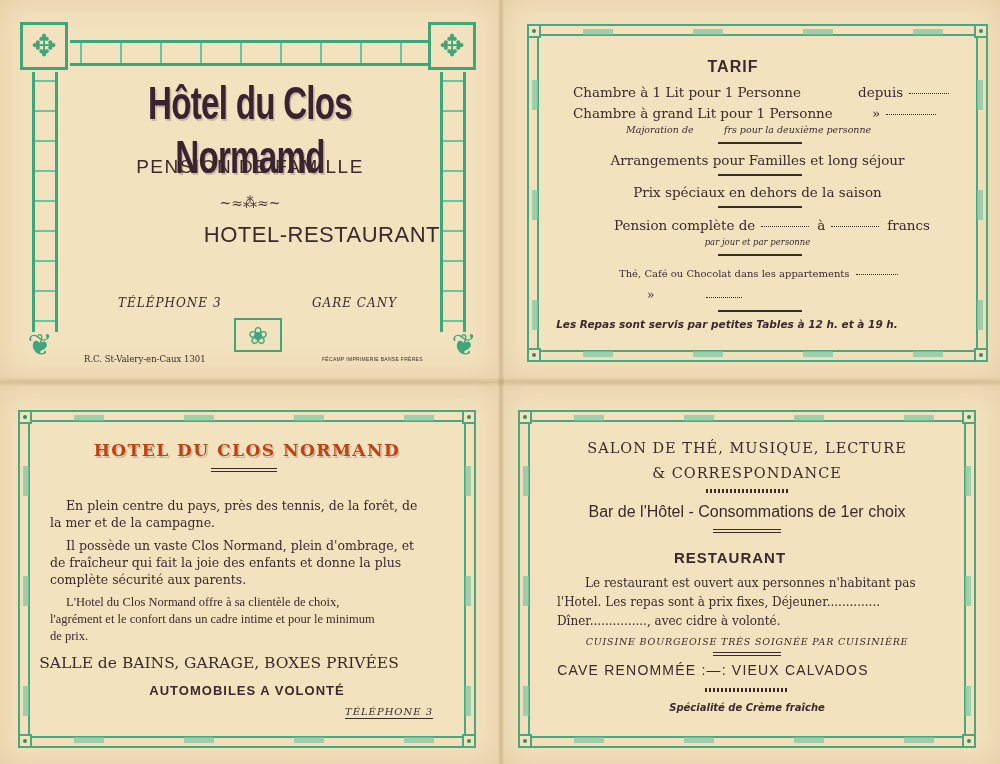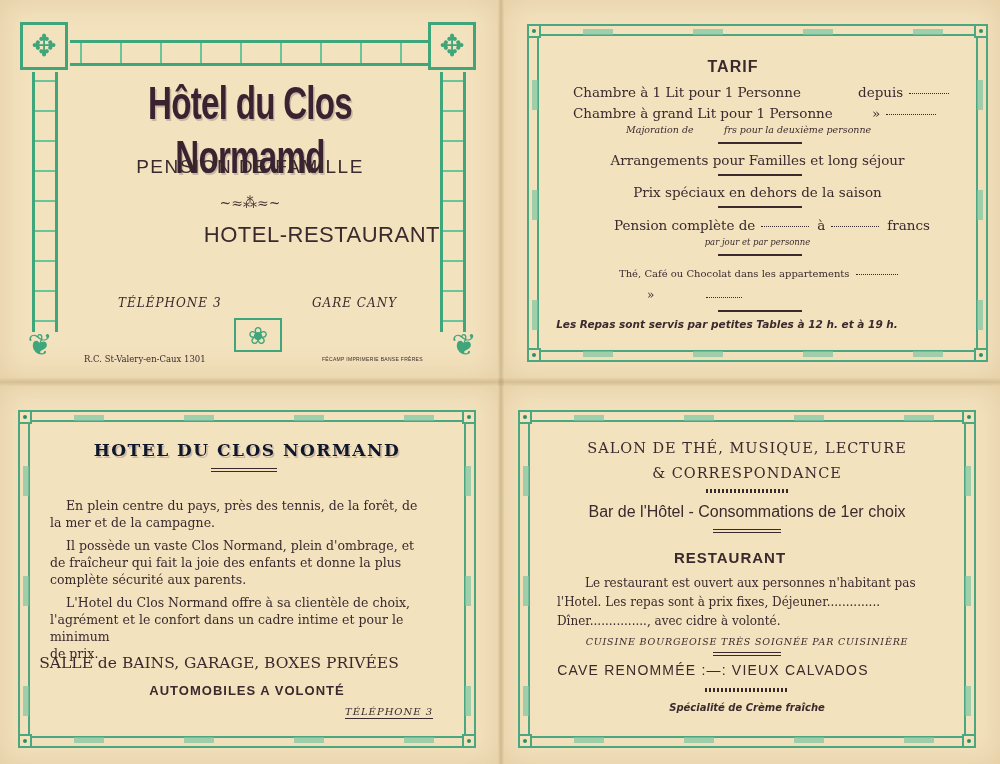--- a/index.html
+++ b/index.html
@@ -151,27 +151,27 @@
 <div class="frame bl-frame">
   <div class="strip-h" style="top:3px;"></div>
     <div class="strip-h" style="bottom:3px;"></div>
   <div class="strip-v" style="left:3px;"></div>
     <div class="strip-v" style="right:3px;"></div>
   <div class="c" style="left:-2px;top:-2px;"></div>
   <div class="c" style="right:-2px;top:-2px;"></div>
   <div class="c" style="left:-2px;bottom:-2px;"></div>
   <div class="c" style="right:-2px;bottom:-2px;"></div>
 </div>
-<div class="txt ctr" style="left:18px;width:458px;top:440px;font-size:17px;font-weight:bold;letter-spacing:1.5px;color:#0f172a;text-shadow:1.5px 1.5px 0 #c9b7a4;">HOTEL DU CLOS NORMAND</div>
+<div class="txt ctr" style="left:18px;width:458px;top:440px;font-size:17px;font-weight:bold;letter-spacing:1.5px;color:#c2410c;text-shadow:1.5px 1.5px 0 #c9b7a4;">HOTEL DU CLOS NORMAND</div>
 <div class="rule2" style="left:211px;top:468px;width:66px;"></div>
 
 <div style="position:absolute;left:50px;top:497px;width:395px;font-size:12.5px;line-height:17px;">
   <div style="text-indent:16px;"><span>En plein centre du pays,  près des tennis, de la forêt, de</span><br><span>la mer et de la campagne.</span></div>
   <div style="text-indent:16px;margin-top:6px;"><span>Il possède un vaste Clos Normand, plein d'ombrage,  et</span><br><span>de fraîcheur qui fait la joie des enfants et donne la plus</span><br><span>complète sécurité aux parents.</span></div>
-  <div style="text-indent:16px;margin-top:6px;"><span>L'Hotel du Clos Normand offre à sa clientèle de choix,</span><br><span>l'agrément et le confort dans un cadre intime et pour le minimum</span><br><span>de prix.</span></div>
+  <div style="text-indent:16px;margin-top:6px;font-family:Liberation Serif, serif;"><span>L'Hotel du Clos Normand offre à sa clientèle de choix,</span><br><span>l'agrément et le confort dans un cadre intime et pour le minimum</span><br><span>de prix.</span></div>
 </div>
 <div class="txt ctr" style="left:18px;width:402px;top:654px;font-size:15.5px;">SALLE de BAINS,  GARAGE,  BOXES PRIVÉES</div>
 <div class="txt ctr sans-b" style="left:18px;width:458px;top:683px;font-size:13px;letter-spacing:1px;">AUTOMOBILES A VOLONTÉ</div>
 <div class="txt" style="left:345px;top:706px;font-size:10px;font-style:italic;letter-spacing:1px;border-bottom:1px solid #3a2a2e;padding-bottom:1px;">TÉLÉPHONE  3</div>
 
 <div class="frame br-frame">
   <div class="strip-h" style="top:3px;"></div>
     <div class="strip-h" style="bottom:3px;"></div>
   <div class="strip-v" style="left:3px;"></div>
     <div class="strip-v" style="right:3px;"></div>

